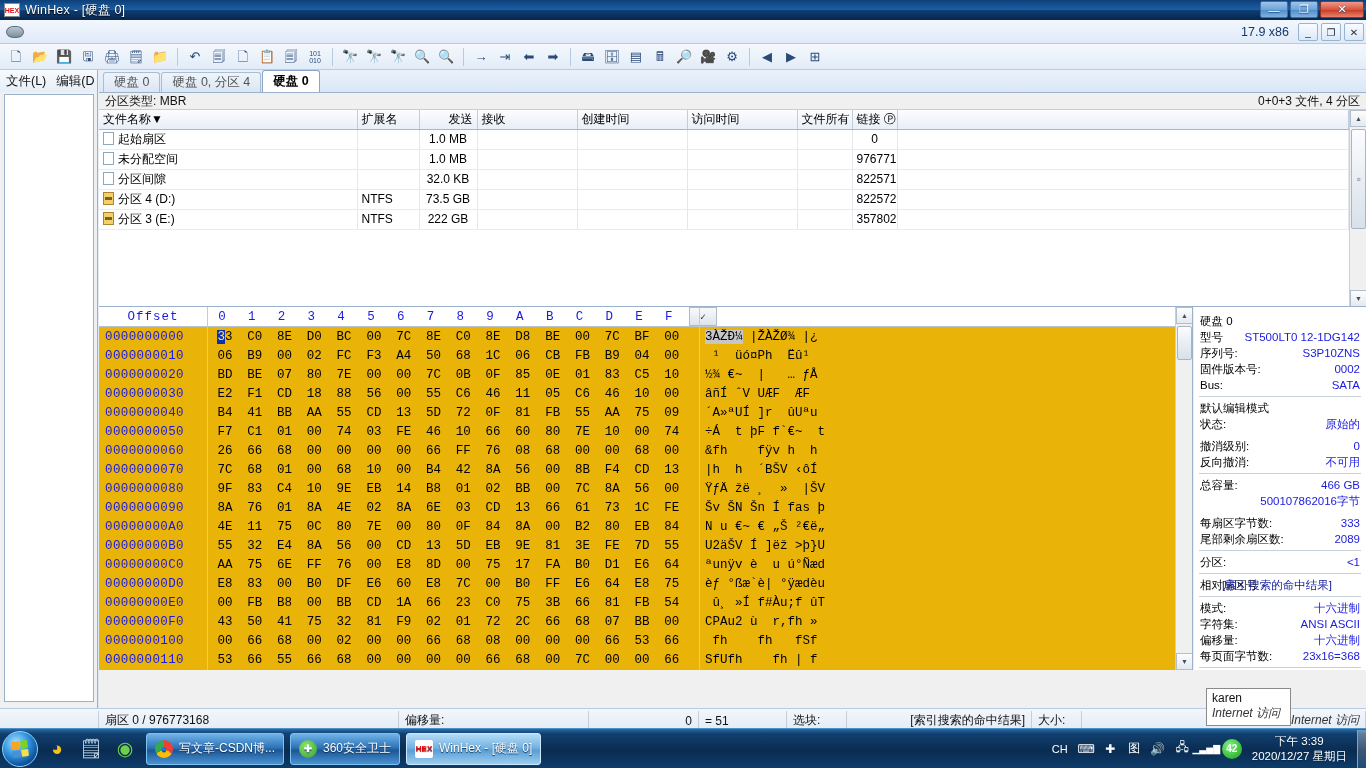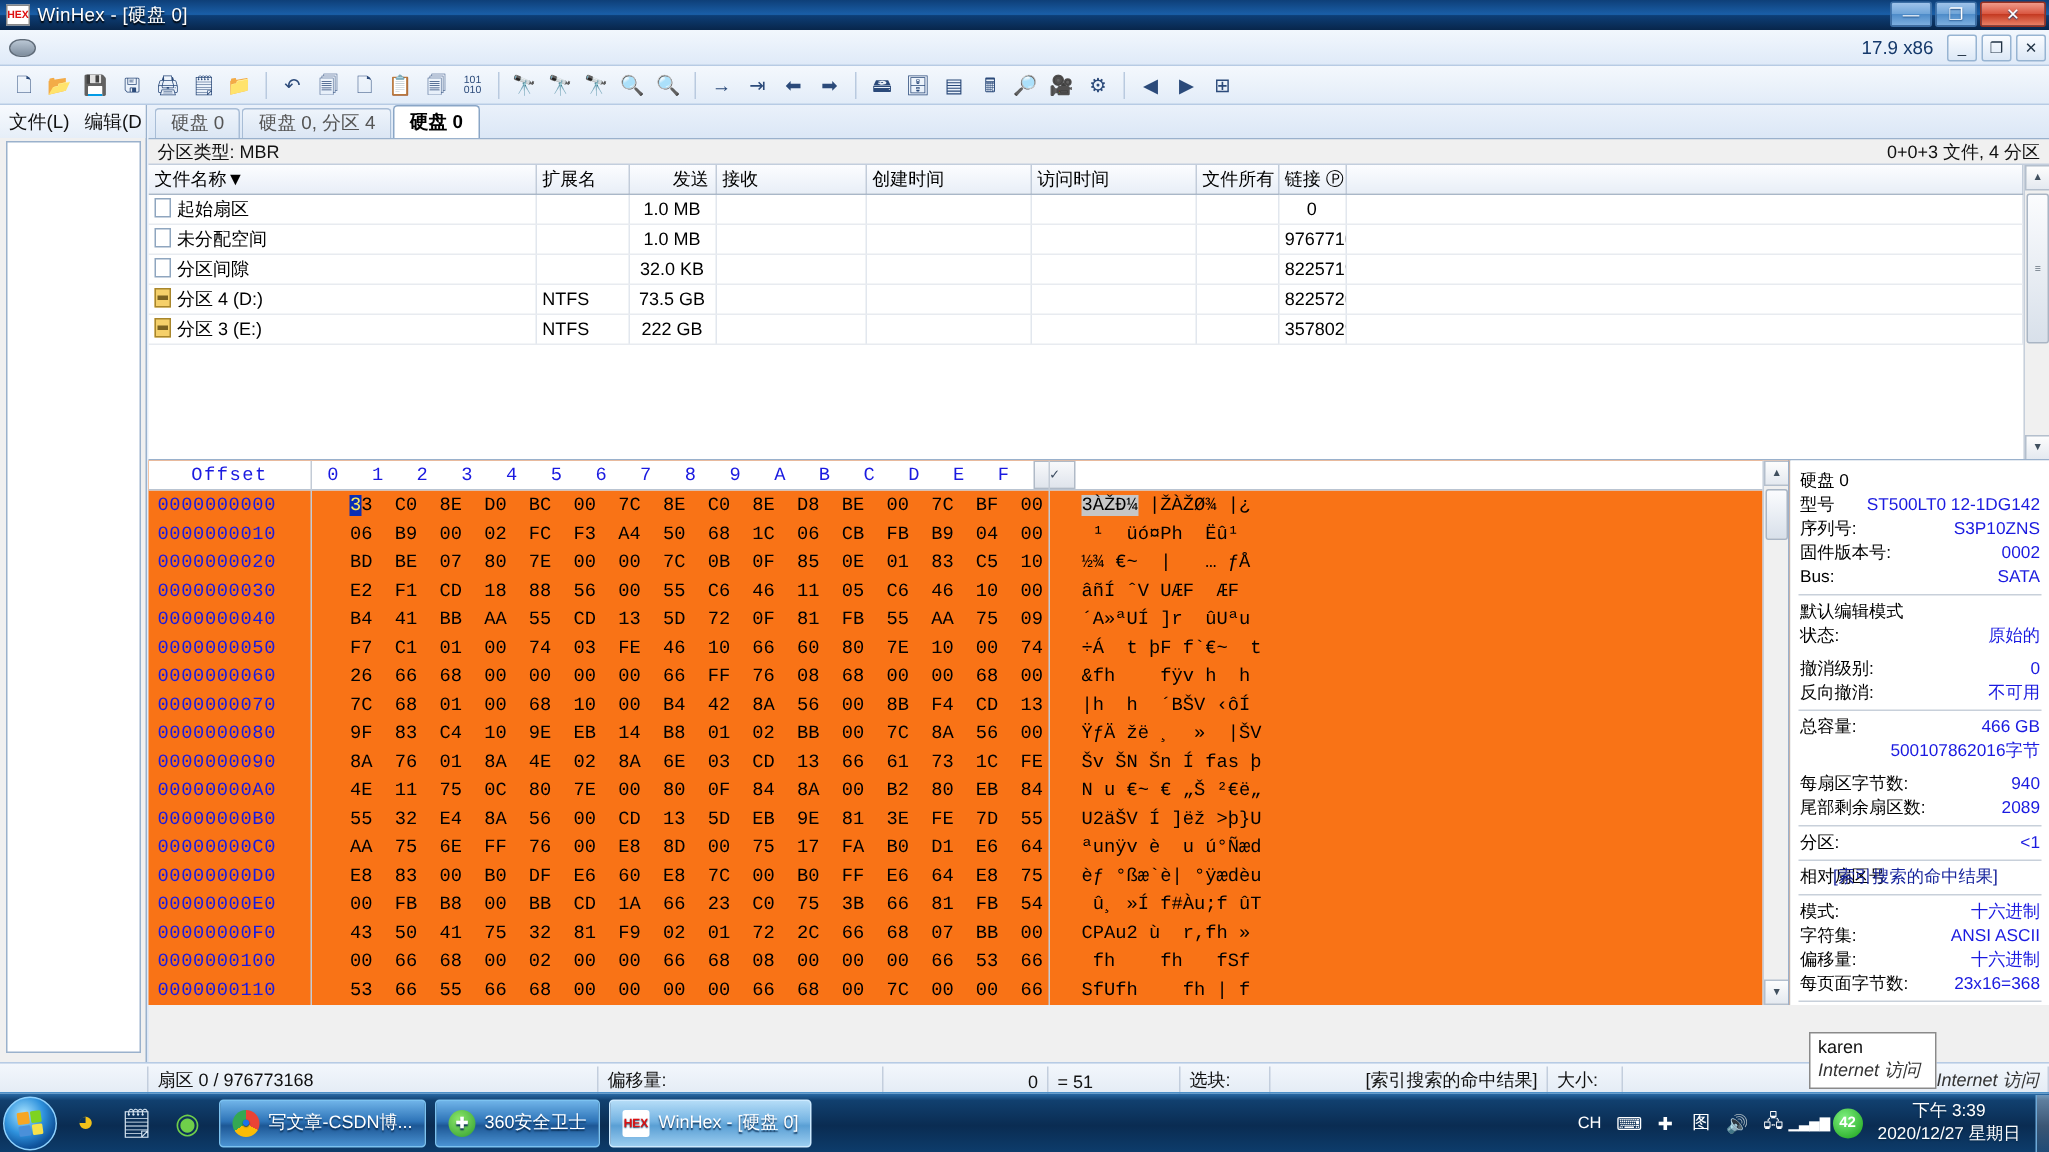--- a/index.html
+++ b/index.html
@@ -170,21 +170,21 @@
   .sb-thumb {
     position:absolute;left:1px;top:19px;width:15px;height:100px;
     background:linear-gradient(180deg,#fbfcfe,#d8e0ea);
     border:1px solid #a9b5c4; border-radius:2px;
     display:flex;align-items:center;justify-content:center;font-size:7px;color:#67737f;
   }
 
   
   .hexpanel {
     position:absolute; left:0; top:237px; width:1094px; height:363px;
-    background:#f97316; border-right:1px solid #9ab1cc;
+    background:#eab308; border-right:1px solid #9ab1cc;
     overflow:hidden;
   }
   .hexhdr {
     height:20px; display:flex; align-items:center;
     font-family:"Liberation Mono", monospace; font-size:12.5px;
     color:#1a1ae0; background:#fff; border-bottom:1px solid #b9c4d2;
   }
   .hexhdr .offs { width:108px; text-align:center; color:#1a1ae0; letter-spacing:1px;}
   .hexhdr .cols { width:478px; display:flex; }
   .hexhdr .cols span { width:29.8px; text-align:center; }
@@ -195,21 +195,21 @@
     display:flex;align-items:center;justify-content:center;color:#3a4a5e;font-size:10px;
   }
   .vdiv1 { position:absolute; left:108px; top:0; width:1px; height:363px; background:#c3cbd6;}
   .vdiv2 { position:absolute; left:600px; top:0; width:1px; height:363px; background:#c3cbd6;}
   .hexrows {
     position:absolute; left:0; top:20px; width:1078px; height:343px;
     font-family:"Liberation Mono", monospace; font-size:12.5px;
   }
   .hexrow { height:19px; display:flex; align-items:center; }
   .hexrow .off { width:108px; color:#1a1ae0; padding-left:6px; letter-spacing:.4px;}
-  .hexrow .bytes { width:492px; display:flex; padding-left:3px;margin-left:16px;}
+  .hexrow .bytes { width:492px; display:flex; padding-left:3px;}
   .hexrow .bytes span { width:29.8px; text-align:center; color:#000; }
   .hexrow .asc {
     width:178px; padding-left:6px; color:#000; white-space:pre;
     font-family:"Liberation Mono", monospace; letter-spacing:0px;
   }
   .hexrow .asc .selb { background:#c6c6c6; }
   .hexscroll {
     position:absolute; right:0; top:0; width:17px; height:363px;
     background:#f0f0f0; border-left:1px solid #c6cfdb;
   }
@@ -926,21 +926,21 @@
             <span class="k">总容量:</span>
             <span class="v">466 GB</span>
           </div>
           <div class="info-row">
             <span class="k"></span>
             <span class="v">500107862016字节</span>
           </div>
           <div class="info-spacer"></div>
           <div class="info-row">
             <span class="k">每扇区字节数:</span>
-            <span class="v">940</span>
+            <span class="v">333</span>
           </div>
           <div class="info-row">
             <span class="k">尾部剩余扇区数:</span>
             <span class="v">2089</span>
           </div>
           <div class="info-sep"></div>
           <div class="info-row">
             <span class="k">分区:</span>
             <span class="v">&lt;1</span>
           </div>

